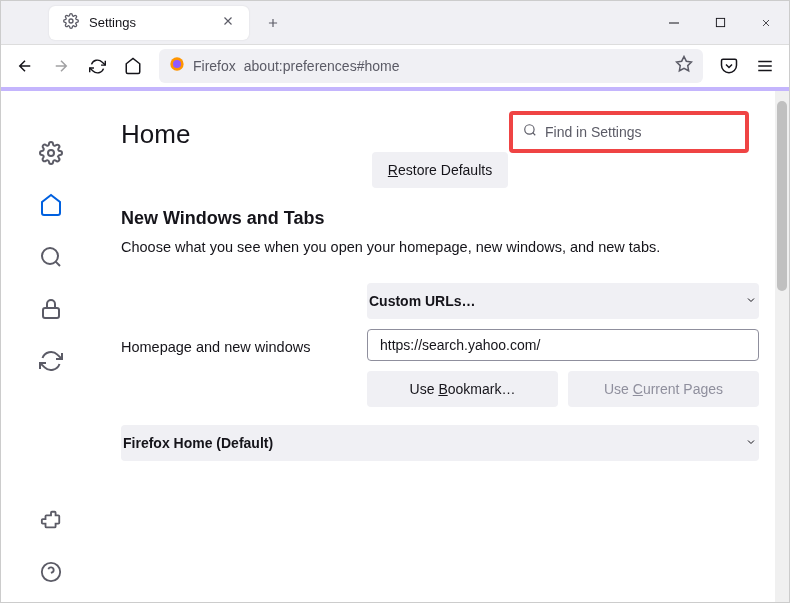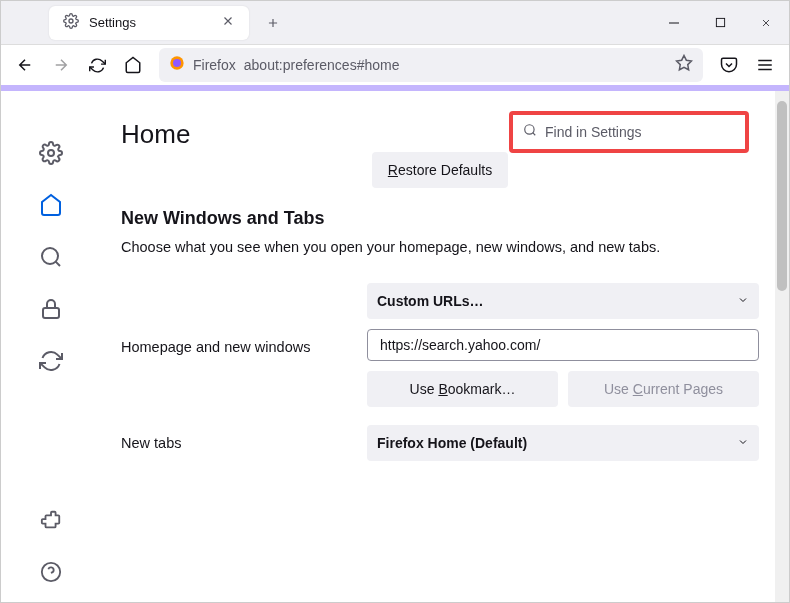--- a/index.html
+++ b/index.html
@@ -9,21 +9,21 @@
 .titlebar { display: flex; align-items: center; height: 44px; background: #f0f0f4; border-bottom: 1px solid #ddd; }
 .tab { display: flex; align-items: center; gap: 10px; background: #fff; border-radius: 6px; padding: 8px 14px; margin-left: 48px; min-width: 200px; height: 34px; box-shadow: 0 0 2px rgba(0,0,0,0.1); }
 .tab .gear { width: 16px; height: 16px; }
 .tab-title { font-size: 13px; color: #15141a; flex: 1; }
 .tab-close { width: 14px; height: 14px; cursor: pointer; }
 .newtab { width: 28px; height: 28px; display: flex; align-items: center; justify-content: center; margin-left: 10px; cursor: pointer; border-radius: 4px; }
 .win-controls { margin-left: auto; display: flex; }
 .win-btn { width: 46px; height: 44px; display: flex; align-items: center; justify-content: center; cursor: pointer; }
 
 
-.toolbar { display: flex; align-items: center; height: 46px; padding: 0 8px; gap: 4px; border-bottom: 6px solid #c4b5fd; }
+.toolbar { display: flex; align-items: center; height: 46px; padding: 0 8px; gap: 4px; border-bottom: 4px solid #c4b5fd; }
 .tb-btn { width: 32px; height: 32px; display: flex; align-items: center; justify-content: center; border-radius: 4px; cursor: pointer; }
 .tb-btn.disabled { opacity: 0.4; cursor: default; }
 .urlbar { flex: 1; display: flex; align-items: center; height: 34px; background: #f0f0f4; border-radius: 6px; padding: 0 10px; margin: 0 6px; gap: 8px; }
 .urlbar .ff-logo { width: 16px; height: 16px; }
 .url-label { font-size: 14px; color: #5b5b66; }
 .url-path { font-size: 14px; color: #5b5b66; flex: 1; }
 .star { cursor: pointer; }
 
 
 .content { display: flex; height: calc(100% - 90px); position: relative; }
@@ -37,21 +37,21 @@
 .restore-row { display:flex; justify-content: center; margin-top: -4px; margin-bottom: 20px;}
 .btn { background: #f0f0f4; border: none; border-radius: 4px; padding: 10px 16px; font-size: 14px; color: #15141a; cursor: pointer; font-weight: 500; }
 
 .section-title { font-size: 18px; font-weight: 600; color: #15141a; margin-bottom: 10px; }
 .section-desc { font-size: 14.5px; color: #15141a; margin-bottom: 28px; }
 
 .row { display: flex; align-items: center; margin-bottom: 12px; gap: 16px; }
 .row-label { width: 230px; font-size: 14.5px; color: #15141a; }
 .row-controls { flex: 1; display: flex; flex-direction: column; gap: 10px; }
 
-.select { background: #f0f0f4; border-radius: 4px; padding: 10px 10px; font-size: 14px; font-weight: 600; color: #15141a; display: flex; justify-content: space-between; align-items: center; cursor: pointer; text-align: center; }
+.select { background: #f0f0f4; border-radius: 4px; padding: 10px 2px; font-size: 14px; font-weight: 600; color: #15141a; display: flex; justify-content: space-between; align-items: center; cursor: pointer; text-align: center; }
 .chev { width: 12px; height: 12px; }
 
 .text-input { width: 100%; border: 1px solid #8f8f9d; border-radius: 4px; padding: 7px 12px; font-size: 14px; color: #15141a; outline: none; }
 .btn-row { display: flex; gap: 10px; }
 .btn-row .btn { flex: 1; white-space: nowrap; overflow: hidden; text-overflow: ellipsis; }
 .btn.disabled { color: #8f8f9d; cursor: default; font-weight: 500; }
 
 .search-settings { position: absolute; top: 20px; right: 40px; width: 240px; }
 .search-box { display: flex; align-items: center; border: 4px solid #ef4444; border-radius: 4px; padding: 8px 10px; gap: 8px; background: #fff; }
 .search-box input { border: none; outline: none; font-size: 14px; flex: 1; background: transparent; }
@@ -229,21 +229,20 @@
         </div>
         <input class="text-input" type="text" value="https://search.yahoo.com/" style="">
         <div class="btn-row">
           <button class="btn">Use <span class="underline">B</span>ookmark…</button>
           <button class="btn disabled">Use <span class="underline">C</span>urrent Pages</button>
         </div>
       </div>
     </div>
 
     <div class="row" style="margin-top:18px;">
-      <div class="row-label">New tabs</div>
       <div class="row-controls">
         <div class="select">
           <span>Firefox Home (Default)</span>
           <span><svg class="chev" viewBox="0 0 24 24" fill="none" stroke="#15141a" stroke-width="2">
                 <polyline points="6 9 12 15 18 9"></polyline>
               </svg></span>
         </div>
       </div>
     </div>
   </div>

